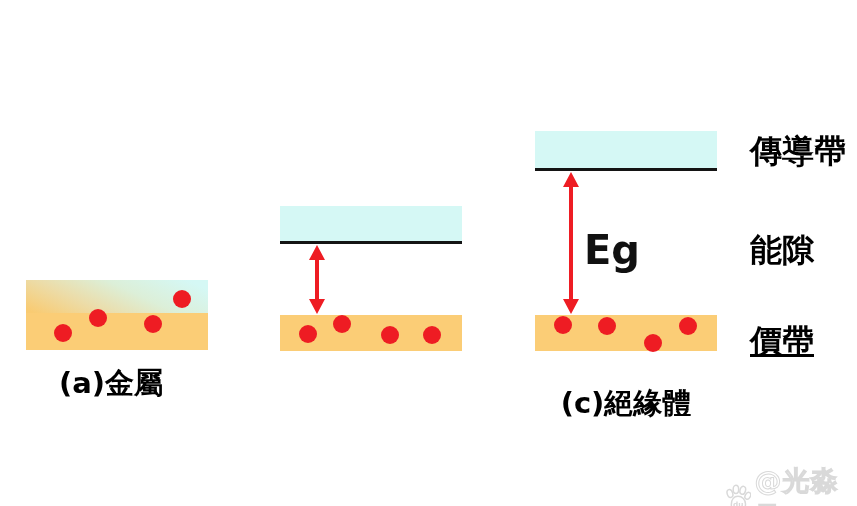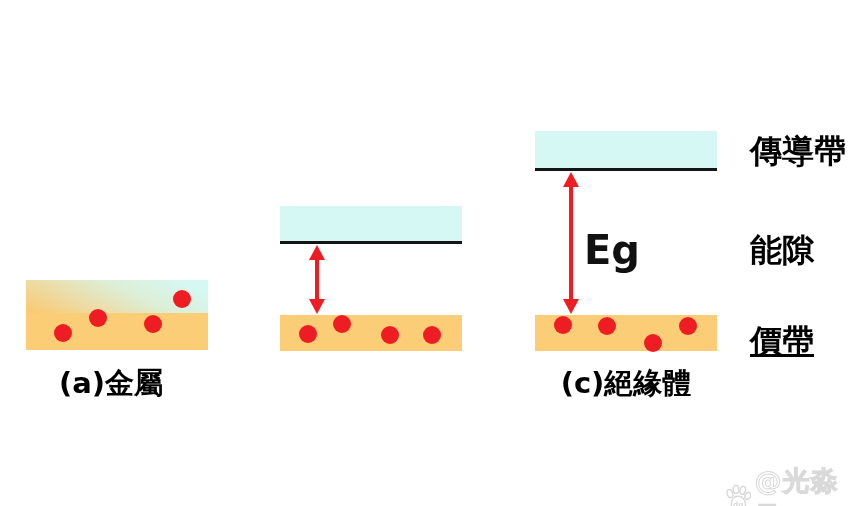--- a/index.html
+++ b/index.html
@@ -23,21 +23,21 @@
   .dot{position:absolute;width:18px;height:18px;border-radius:50%;background:#ee1c23;}
   
   .arrow{position:absolute;}
   .arrow-b{left:303px;top:245px;}
   .arrow-c{left:557px;top:172px;}
   
   .caption{position:absolute;width:182px;text-align:center;top:364px;
     font-size:29px;font-weight:bold;color:#000;letter-spacing:0px;}
   .cap-a{left:20px;}
   .cap-b{left:280px;}
-  .cap-c{left:535px;}
+  .cap-c{left:535px;margin-top:20px;}
   .side-label{position:absolute;left:750px;font-size:32px;font-weight:bold;color:#000;text-align:center;}
   .lbl-cond{top:130px;}
   .lbl-gap{top:229px;}
   .lbl-val{top:320px;text-decoration:underline;}
   .eg-label{position:absolute;left:584px;top:227px;font-size:40px;font-weight:bold;color:#111;}
   
   .watermark{position:absolute;left:724px;top:463px;display:flex;align-items:center;gap:3px;}
   .wm-text{font-size:27px;font-weight:bold;color:transparent;
     -webkit-text-stroke:1px #d9d9d9;letter-spacing:1px;}
 </style>

